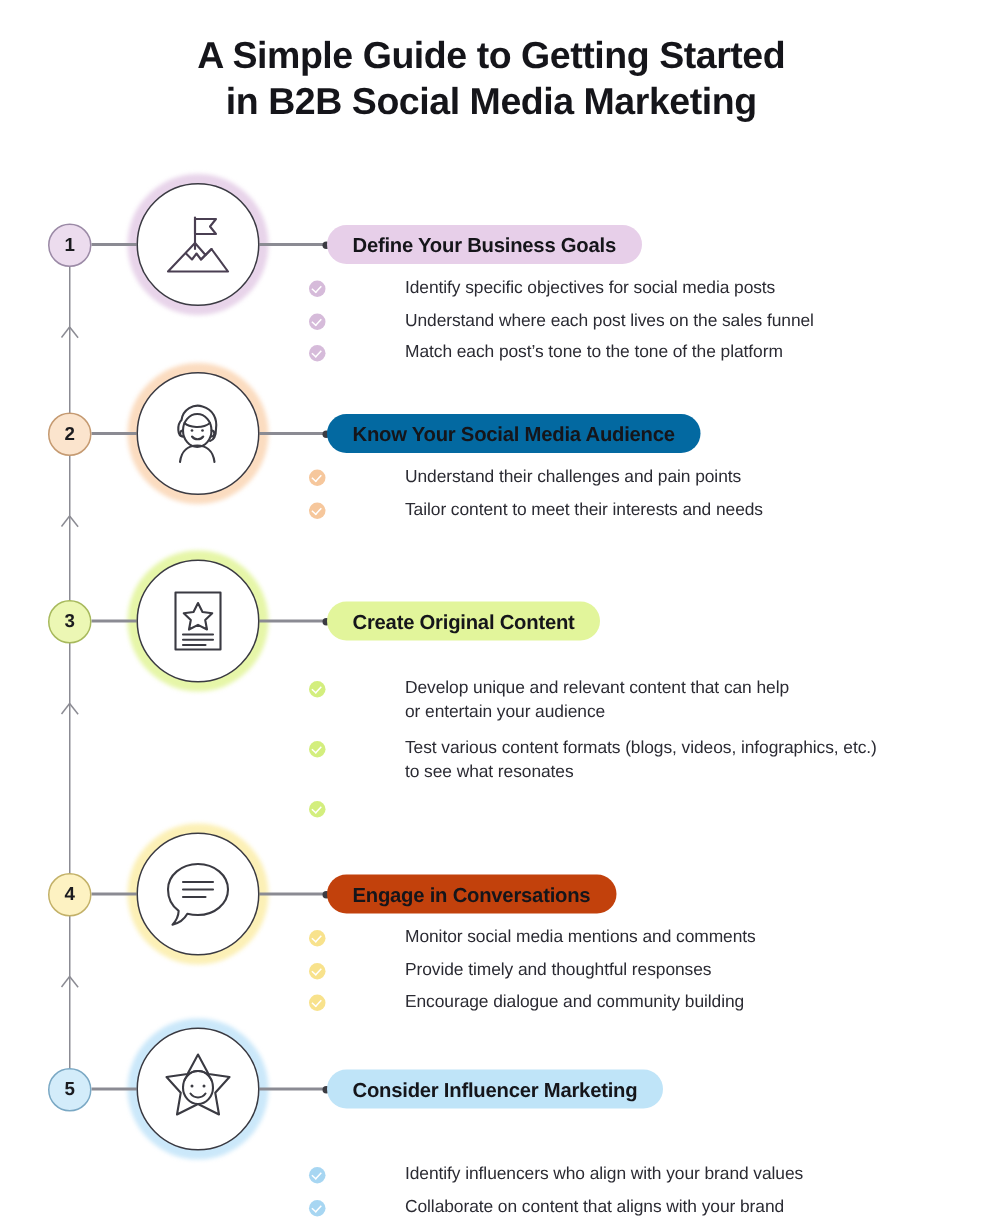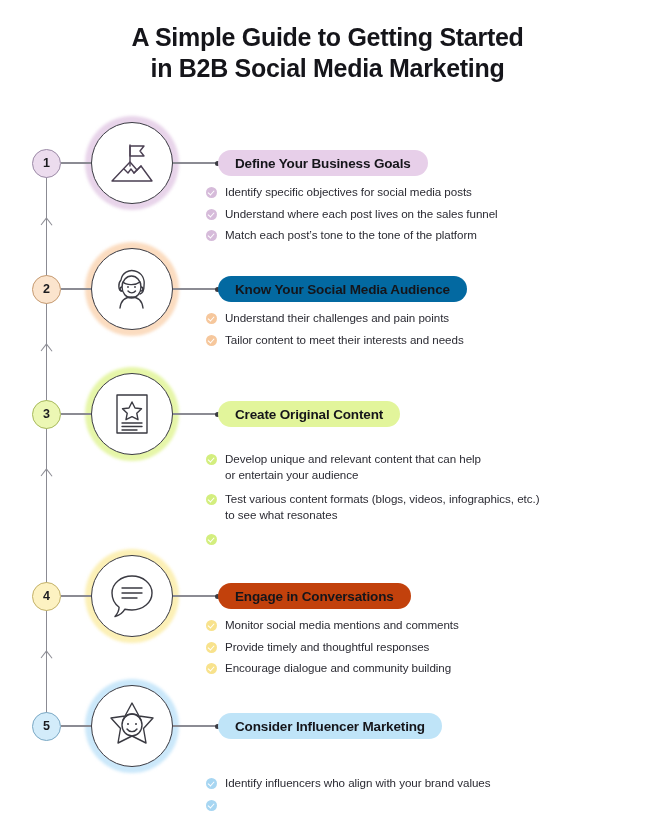--- a/index.html
+++ b/index.html
@@ -159,20 +159,21 @@
   
   .bullets {
     position: absolute;
     left: 206px;
     width: 400px;
   }
   .bullet {
     display: flex;
     align-items: flex-start;
     margin-bottom: 6px;
+    gap: 45px;
   }
   .bullet-check {
     flex: 0 0 auto;
     width: 11px;
     height: 11px;
     border-radius: 50%;
     margin-top: 3px;
     margin-right: 8px;
     position: relative;
   }
@@ -354,18 +355,19 @@
           </svg>
         </div>
         <div class="pill" style="top: 713px; background: rgb(191, 228, 248);">Consider Influencer Marketing</div>
         <div class="bullets" style="top: 775px;">
           <div class="bullet">
             <span class="bullet-check" style="background: rgb(167, 214, 242);"></span>
             <span class="bullet-text" style="white-space: pre-line;">Identify influencers who align with your brand values</span>
           </div>
           <div class="bullet">
             <span class="bullet-check" style="background: rgb(167, 214, 242);"></span>
+            <span class="bullet-text" style="white-space: pre-line;">Collaborate on content that aligns with your brand</span>
           </div>
         </div>
       </div>
     </div>
 
 </div>
 
 </body></html>

